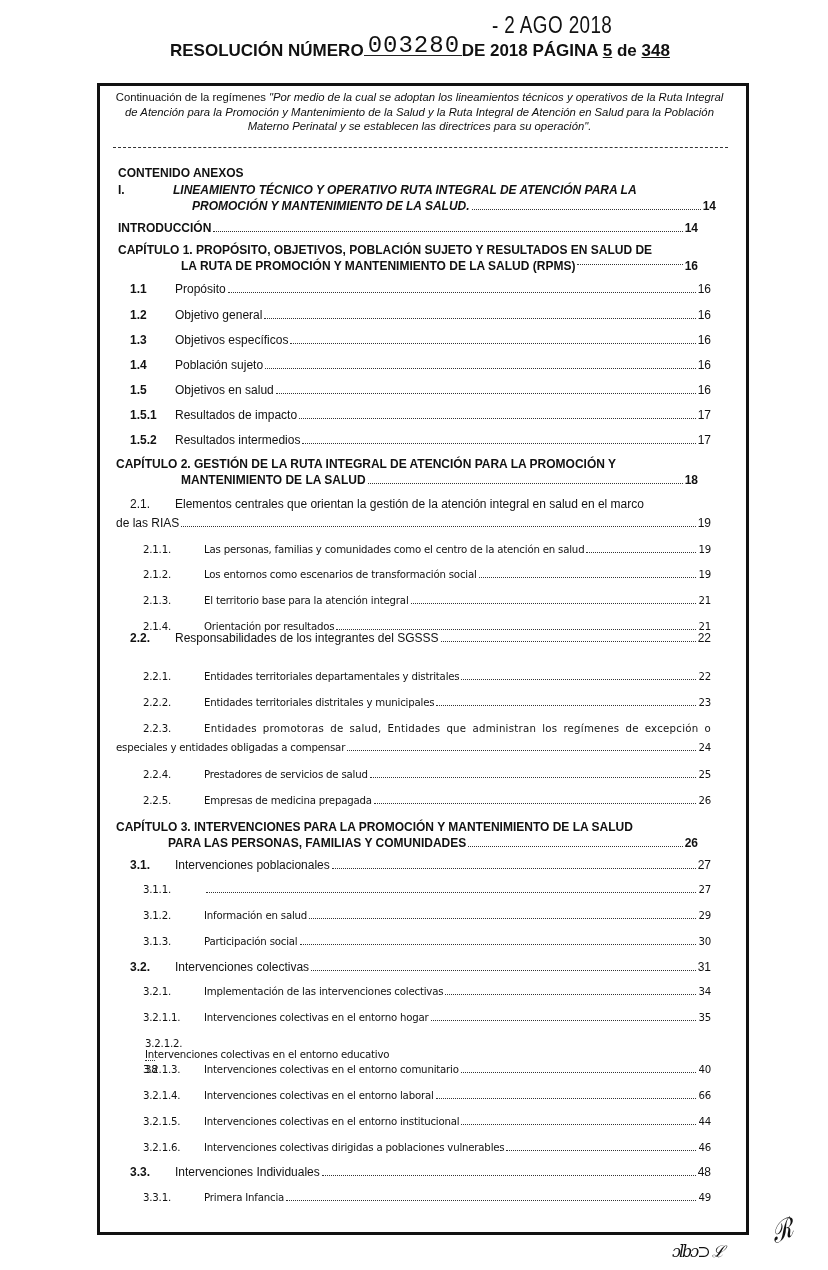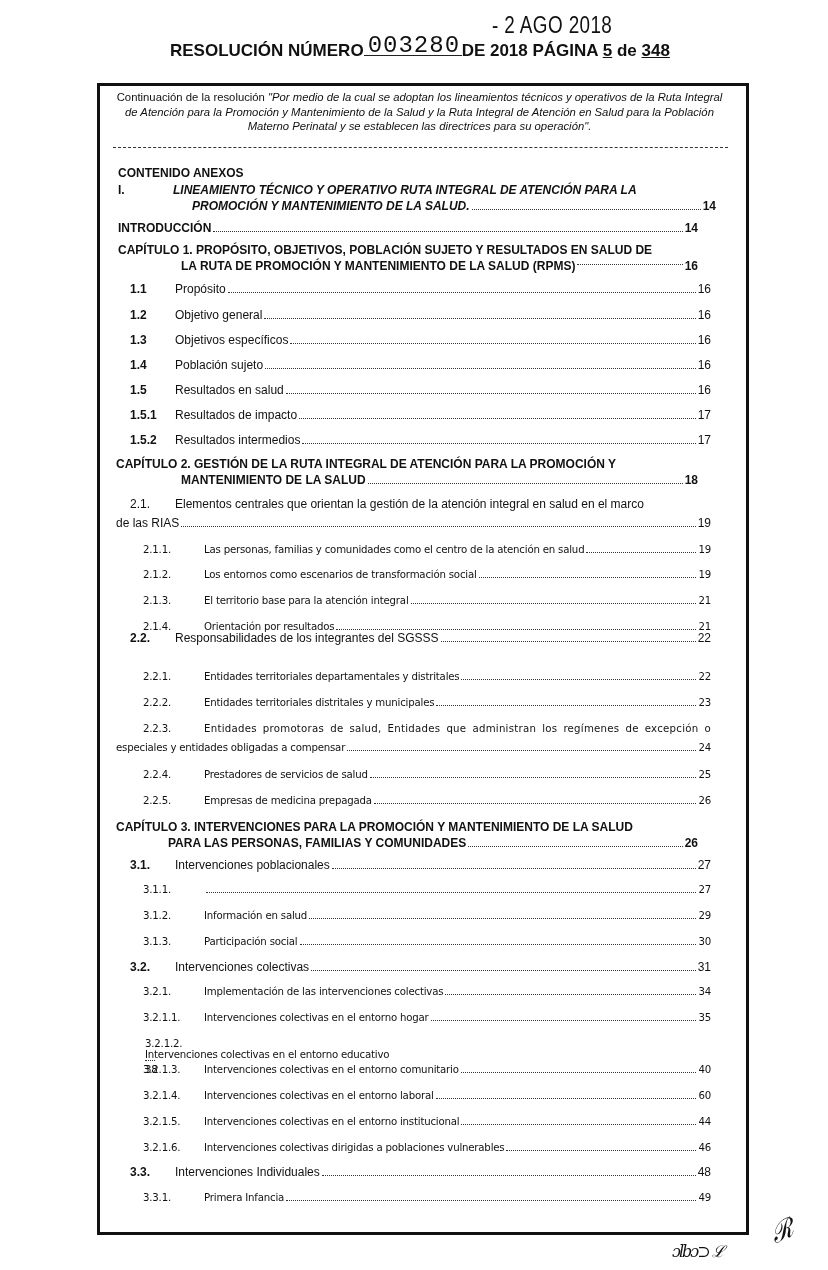--- a/index.html
+++ b/index.html
@@ -39,21 +39,21 @@
 <div class="header-line">
   <span>RESOLUCIÓN NÚMERO</span><span class="num-blank"><span class="num-stamp">003280</span></span><span>DE 2018 PÁGINA</span>
   <span class="u">5</span>
   <span>de</span>
   <span class="u">348</span>
 </div>
 
 <div class="frame"></div>
 
 <div class="continuation">
-  <span>Continuación de la resolución </span><i>"Por medio de la cual se adoptan los lineamientos técnicos y operativos de la Ruta Integral de Atención para la Promoción y Mantenimiento de la Salud y la Ruta Integral de Atención en Salud para la Población Materno Perinatal y se establecen las directrices para su operación".</i>
+  <span>Continuación de la regímenes </span><i>"Por medio de la cual se adoptan los lineamientos técnicos y operativos de la Ruta Integral de Atención para la Promoción y Mantenimiento de la Salud y la Ruta Integral de Atención en Salud para la Población Materno Perinatal y se establecen las directrices para su operación".</i>
 </div>
 <div class="dash-line"></div>
 
 <div class="plain-line h-sans bold" style="left:118px; top:166px;">CONTENIDO ANEXOS</div>
 
 <div class="plain-line h-sans bold ital" style="left:118px; top:183px;">
   <span style="display:inline-block;width:55px;font-style:normal;">I.</span><span>LINEAMIENTO TÉCNICO Y OPERATIVO RUTA INTEGRAL DE ATENCIÓN PARA LA</span>
 </div>
 <div class="row h-sans bold ital" style="left:174px; top:199px; width:524px;margin-left:18px;">
   <span class="title">PROMOCIÓN Y MANTENIMIENTO DE LA SALUD.</span>
@@ -93,21 +93,21 @@
     <span class="page">16</span>
   </div>
 <div class="row h-sans" style="left:130px; top:358px; width:581px;">
     <span class="num bold" style="width:45px">1.4</span>
     <span class="title">Población sujeto</span>
     <span class="leader"></span>
     <span class="page">16</span>
   </div>
 <div class="row h-sans" style="left:130px; top:383px; width:581px;">
     <span class="num bold" style="width:45px">1.5</span>
-    <span class="title">Resultados en salud</span>
+    <span class="title">Objetivos en salud</span>
     <span class="leader"></span>
     <span class="page">16</span>
   </div>
 <div class="row h-sans" style="left:130px; top:408px; width:581px;">
     <span class="num bold" style="width:45px">1.5.1</span>
     <span class="title">Resultados de impacto</span>
     <span class="leader"></span>
     <span class="page">17</span>
   </div>
 <div class="row h-sans" style="left:130px; top:433px; width:581px;">
@@ -260,21 +260,21 @@
 <div class="row sub" style="left:143px; top:1064px; width:568px;">
     <span class="num" style="width:61px">3.2.1.3.</span>
     <span class="title">Intervenciones colectivas en el entorno comunitario</span>
     <span class="leader"></span>
     <span class="page">40</span>
   </div>
 <div class="row sub" style="left:143px; top:1090px; width:568px;">
     <span class="num" style="width:61px">3.2.1.4.</span>
     <span class="title">Intervenciones colectivas en el entorno laboral</span>
     <span class="leader"></span>
-    <span class="page">60</span>
+    <span class="page">66</span>
   </div>
 <div class="row sub" style="left:143px; top:1116px; width:568px;">
     <span class="num" style="width:61px">3.2.1.5.</span>
     <span class="title">Intervenciones colectivas en el entorno institucional</span>
     <span class="leader"></span>
     <span class="page">44</span>
   </div>
 <div class="row sub" style="left:143px; top:1142px; width:568px;">
     <span class="num" style="width:61px">3.2.1.6.</span>
     <span class="title">Intervenciones colectivas dirigidas a poblaciones vulnerables</span>

